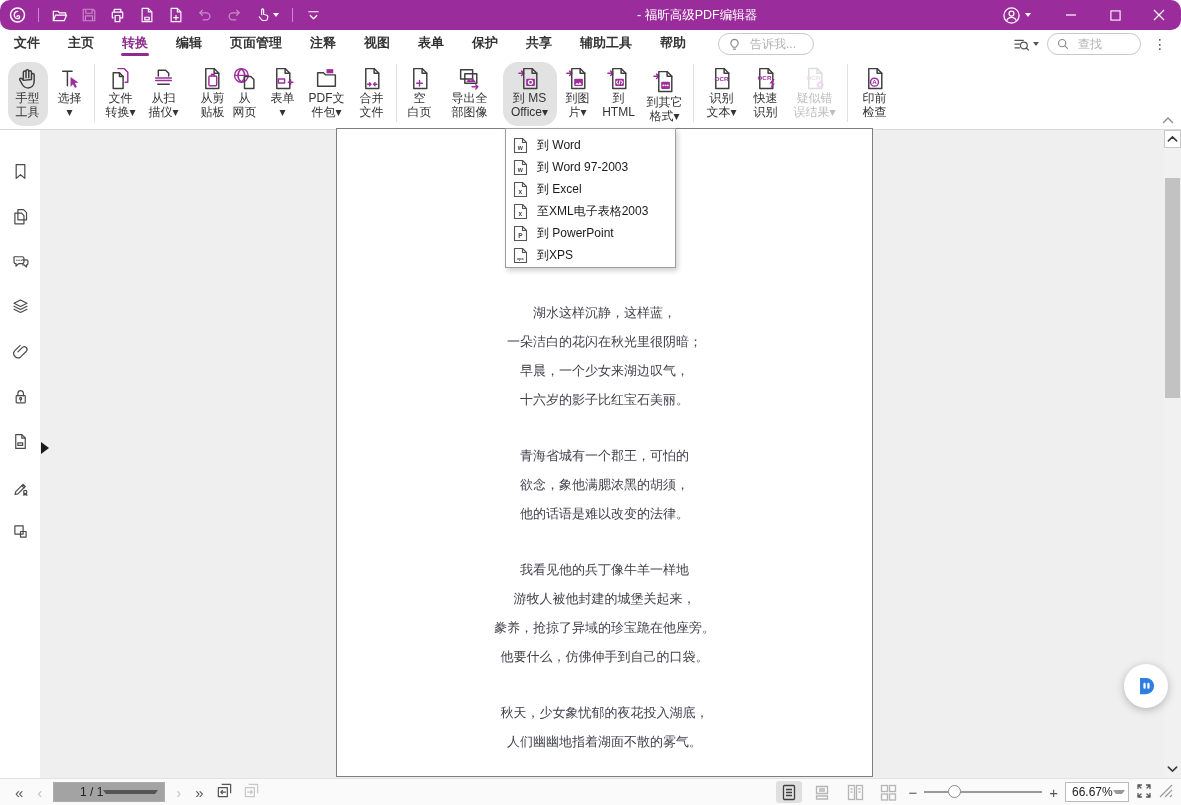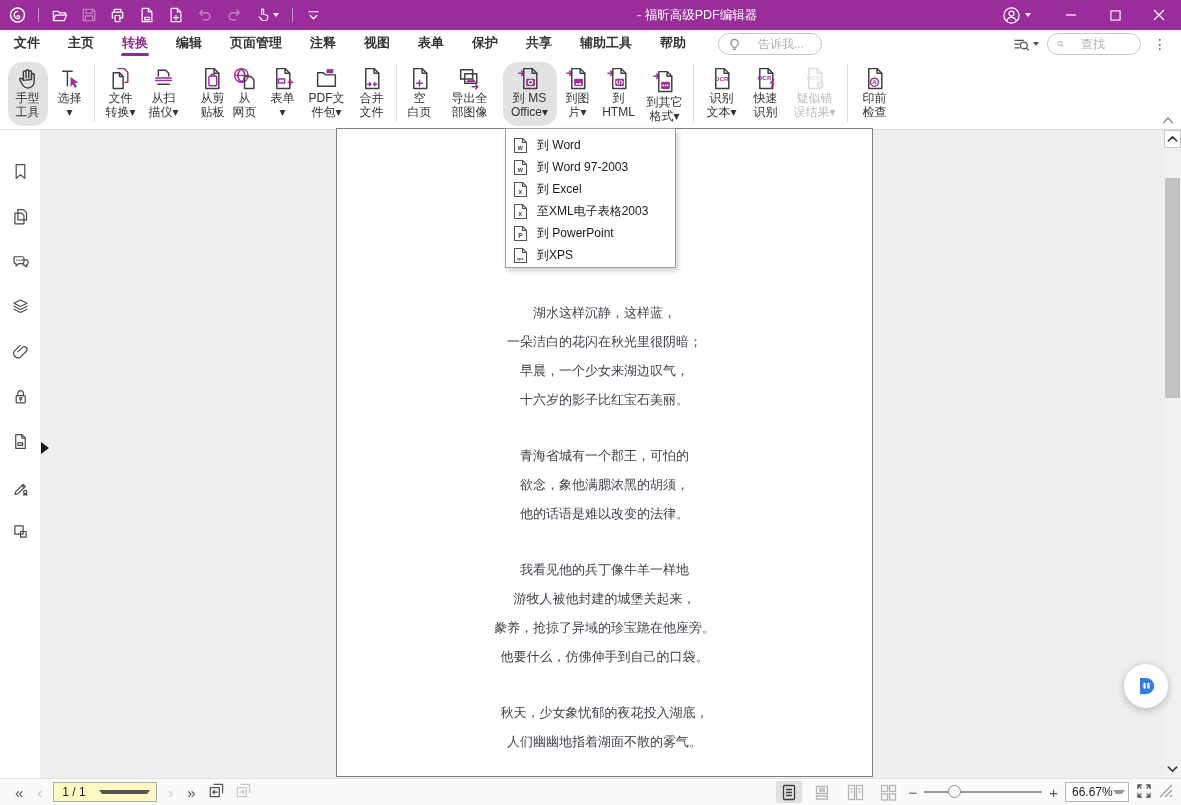--- a/index.html
+++ b/index.html
@@ -1,36 +1,36 @@
 <!DOCTYPE html>
 <html><head>
 <meta charset="utf-8">
 <style>
   * { margin:0; padding:0; box-sizing:border-box; }
   html,body { width:1181px; height:805px; overflow:hidden; font-family:"Liberation Sans","DejaVu Sans",sans-serif; background:#fff; }
   #app { position:relative; width:1181px; height:805px; background:#fff; }
 
   
-  #titlebar { position:absolute; left:0; top:0; width:100%; height:30px; background:#9b2c9b; display:flex; align-items:center; }
+  #titlebar { position:absolute; left:0; top:0; width:100%; height:30px; background:#9b2c9b; display:flex; align-items:center;border-radius:10px; }
   .qat { display:flex; align-items:center; gap:12px; padding-left:9px; }
   .qat .ic { width:17px; height:17px; display:flex; align-items:center; justify-content:center; }
   .qat .dim { opacity:.45; }
   .tb-sep { width:1px; height:14px; background:rgba(255,255,255,.45); }
   #win-title { position:absolute; left:637px; top:0; height:30px; line-height:30px; color:#fff; font-size:12.5px; }
   #win-right { position:absolute; right:0; top:0; height:30px; display:flex; align-items:center; }
   .win-btn { width:44px; height:30px; display:flex; align-items:center; justify-content:center; cursor:default; }
   #account-area { display:flex; align-items:center; gap:4px; margin-right:18px; }
   .caret-w { width:0; height:0; border-left:3.5px solid transparent; border-right:3.5px solid transparent; border-top:4px solid #fff; }
 
   
   #menubar { position:absolute; left:0; top:30px; width:100%; height:28px; background:#fff; display:flex; align-items:center; }
   .tab { position:relative; padding:0 14px; height:28px; line-height:26px; font-size:13px; font-weight:700; color:#333; cursor:default; }
   .tab.active { color:#8e2b8e; }
   .tab.active::after { content:""; position:absolute; left:50%; transform:translateX(-50%); bottom:2px; width:28px; height:3px; border-radius:2px; background:#8e2b8e; }
-  .pill { display:flex; align-items:center; gap:17px; border:1px solid #c9c9c9; border-radius:12px; height:22px; padding:0 9px; background:#fff; }
+  .pill { display:flex; align-items:center; gap:9px; border:1px solid #c9c9c9; border-radius:12px; height:22px; padding:0 9px; background:#fff; }
   .pill input { border:none; outline:none; width:56px; font-size:12px; color:#333; background:transparent; }
   .pill input::placeholder { color:#b3b3b3; }
   #tellme { margin-left:18px; }
   #menubar-right { margin-left:auto; display:flex; align-items:center; gap:8px; padding-right:10px; }
   .caret-g { width:0; height:0; border-left:3.5px solid transparent; border-right:3.5px solid transparent; border-top:4px solid #555; }
   #more-dots { font-size:14px; color:#555; letter-spacing:0; padding:0 4px; }
 
   
   #ribbon { position:absolute; left:0; top:58px; width:100%; height:72px; background:#fff; border-bottom:1px solid #dadada; display:flex; align-items:flex-start; padding-left:6px; }
   .rbtn { margin:4px 1.5px 0 1.5px; height:64px; border-radius:15px; display:flex; flex-direction:column; align-items:center; padding-top:3px; cursor:default; }
@@ -63,21 +63,21 @@
   #vs-thumb { position:absolute; top:48px; left:1px; width:15px; height:220px; background:#c2c2c2; }
   #vs-down { position:absolute; bottom:0; left:0; width:17px; height:18px; display:flex; align-items:center; justify-content:center; }
 
   
   #ai-btn { position:absolute; right:13px; bottom:70px; width:44px; height:44px; border-radius:50%; background:#fff; box-shadow:0 2px 8px rgba(0,0,0,.25); display:flex; align-items:center; justify-content:center; z-index:20; }
 
   
   #statusbar { position:absolute; left:0; bottom:0; width:100%; height:27px; background:#fafafa; border-top:1px solid #e2e2e2; display:flex; align-items:center; font-size:12px; color:#444; }
   .nav-ch { font-size:15px; padding:0 7px; color:#555; }
   .nav-ch.off { color:#c4c4c4; }
-  #page-box { width:104px; height:20px; border:1px solid #adadad; background:#fef9c3; display:flex; align-items:center; margin:0 4px; }
+  #page-box { width:112px; height:20px; border:1px solid #adadad; background:#a3a3a3; display:flex; align-items:center; margin:0 4px;text-align:right; }
   #page-box span { flex:1; padding-left:8px; color:#222; }
   #page-box .caret-g { margin-right:6px; }
   .view-hist { margin:0 5px; }
   #statusbar-right { margin-left:auto; display:flex; align-items:center; padding-right:8px; gap:7px; }
   .vm { width:26px; height:22px; border-radius:3px; display:flex; align-items:center; justify-content:center; }
   .vm.active { background:#e0e0e0; }
   #zoom-slider { position:relative; width:118px; height:20px; }
   #zoom-track { position:absolute; left:0; right:0; top:9px; height:2px; background:#9a9a9a; }
   #zoom-thumb { position:absolute; left:20%; top:3px; width:13px; height:13px; border-radius:50%; background:#fff; border:1.5px solid #8a8a8a; }
   .zsym { font-size:15px; color:#555; }

